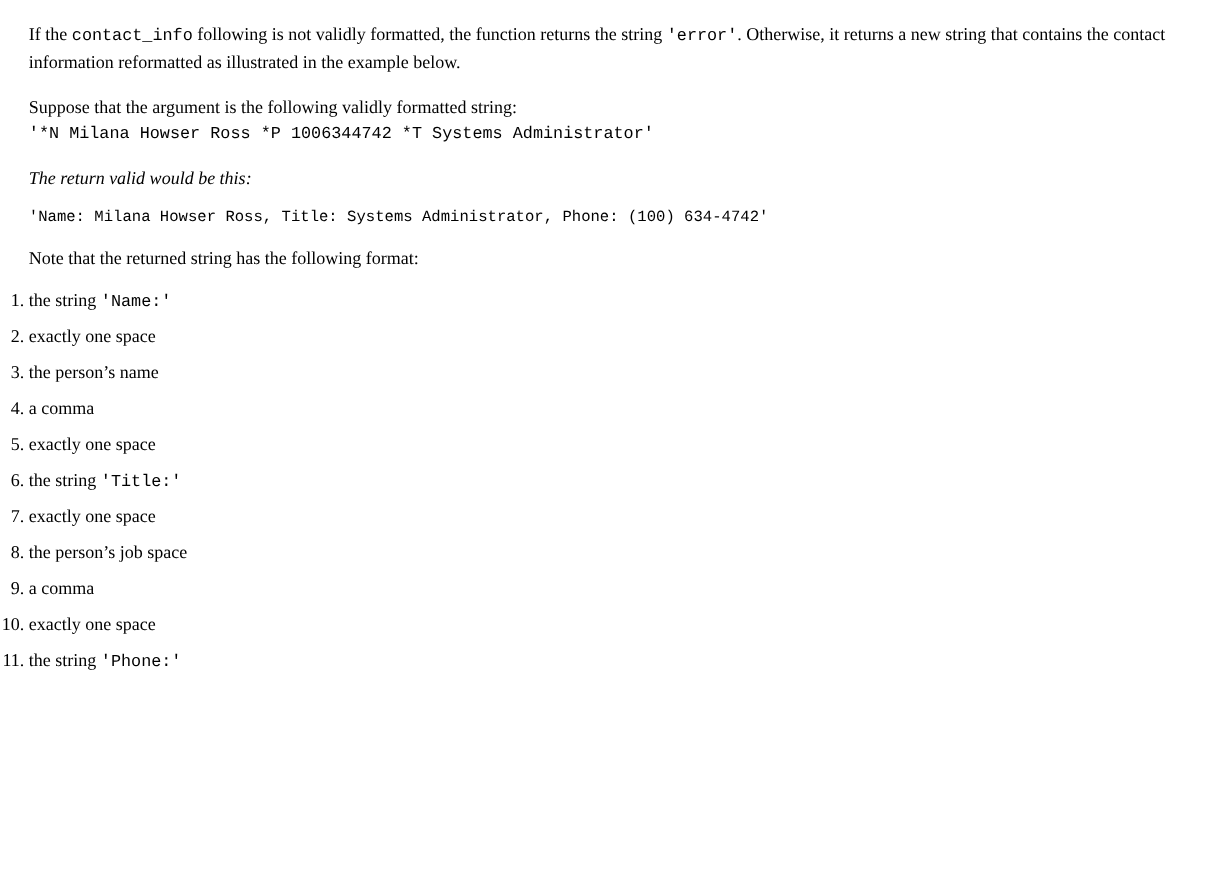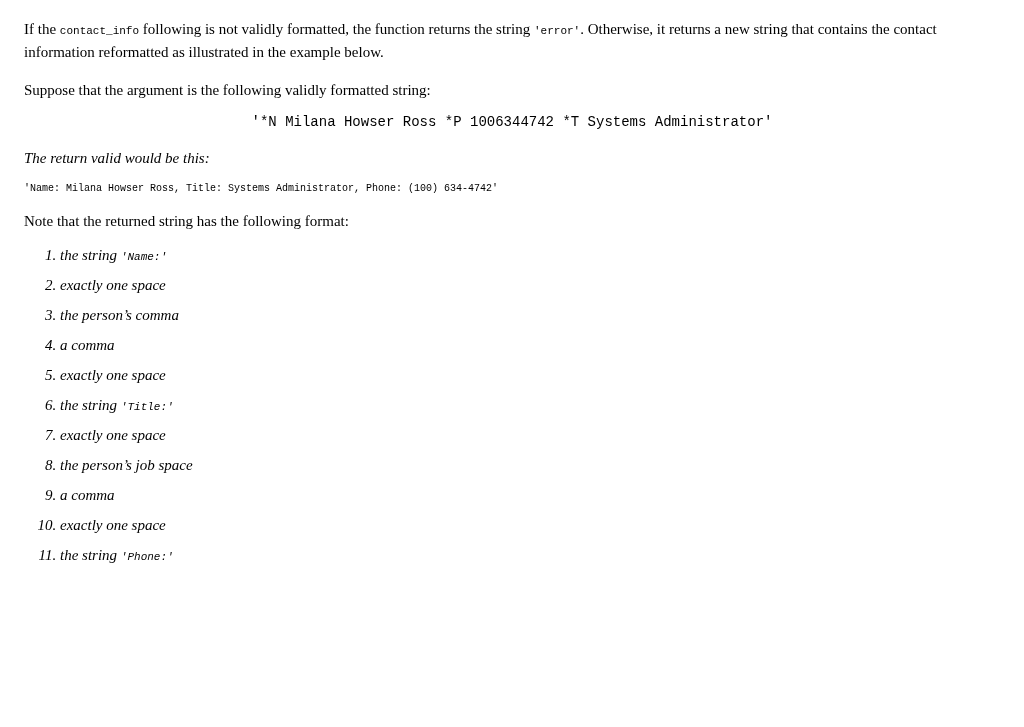--- a/index.html
+++ b/index.html
@@ -15,61 +15,57 @@
       color: #000000;
       padding: 18px 24px;
       line-height: 1.55;
     }
 
     .intro-paragraph {
       margin-bottom: 14px;
     }
 
     .suppose-paragraph {
-      margin-bottom: 10px;
     }
 
     .code-block {
       font-family: 'Courier New', Courier, monospace;
       font-size: 14px;
       margin-bottom: 14px;
       display: block;
-      text-align: center;
     }
 
     .return-paragraph {
       margin-bottom: 10px;
       font-style: italic;
     }
 
     .code-block-return {
       font-family: 'Courier New', Courier, monospace;
-      font-size: 10px;
+      font-size: 13px;
       margin-bottom: 14px;
       display: block;
     }
 
     .note-paragraph {
       margin-bottom: 10px;
     }
 
     ol {
-      margin-left: 36px;
       margin-top: 6px;
-      font-style: italic;
     }
 
     ol li {
       margin-bottom: 6px;
       line-height: 1.6;
     }
 
     code {
       font-family: 'Courier New', Courier, monospace;
-      font-size: 11px;
+      font-size: 14px;
     }
   </style>
 </head>
 <body>
 
 <p class="intro-paragraph">
   <span>If the </span><code>contact_info</code><span> following is not validly formatted, the function returns the string </span><code>'error'</code><span>. Otherwise, it returns a new string that contains the contact information reformatted as illustrated in the example below.</span>
 </p>
 
 <p class="suppose-paragraph">
@@ -89,21 +85,21 @@
 </p>
 
 <ol>
   <li>
     <span>the string <code>'Name:'</code></span>
   </li>
   <li>
     <span>exactly one space</span>
   </li>
   <li>
-    <span>the person’s comma</span>
+    <span>the person’s name</span>
   </li>
   <li>
     <span>a comma</span>
   </li>
   <li>
     <span>exactly one space</span>
   </li>
   <li>
     <span>the string <code>'Title:'</code></span>
   </li>

